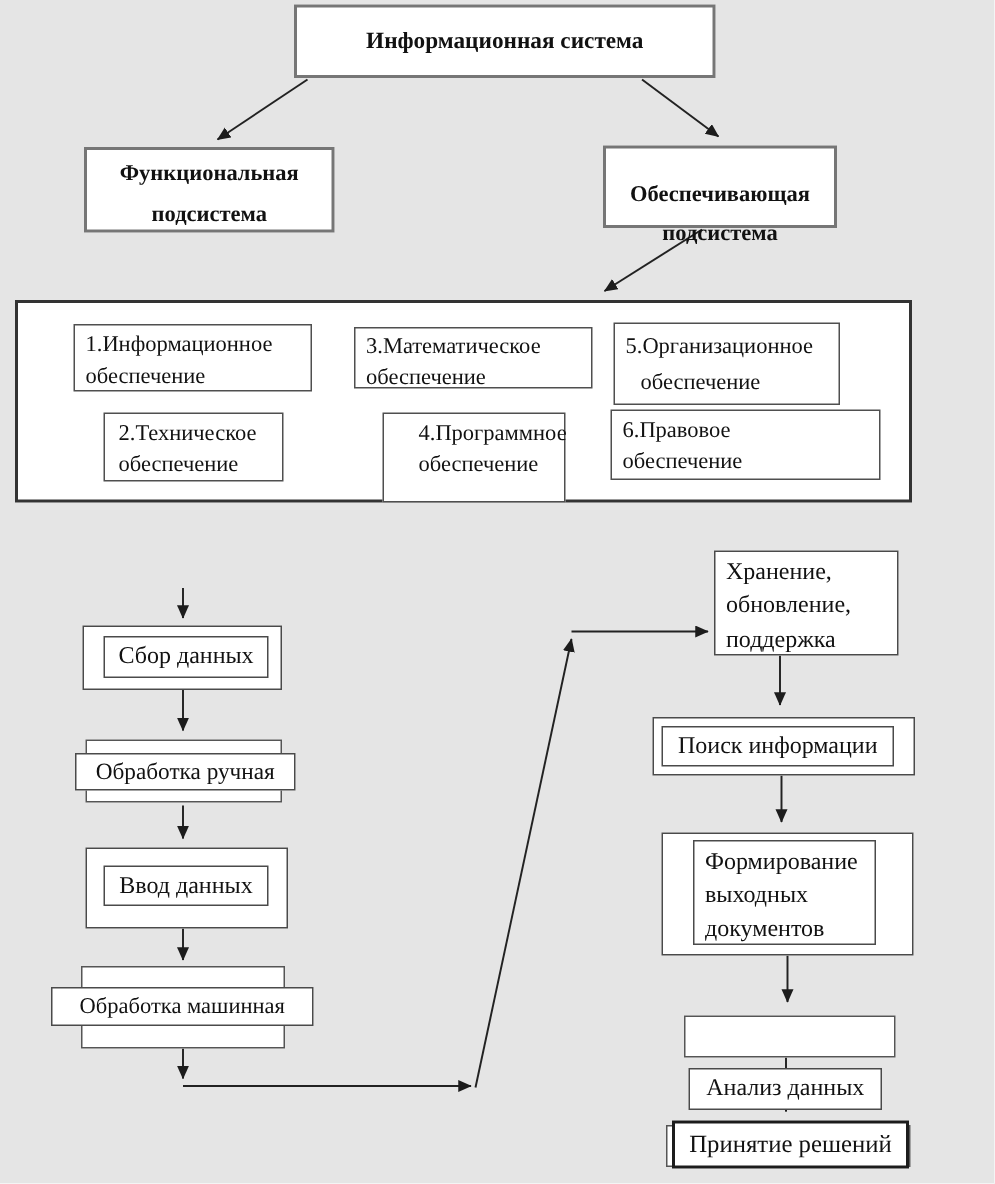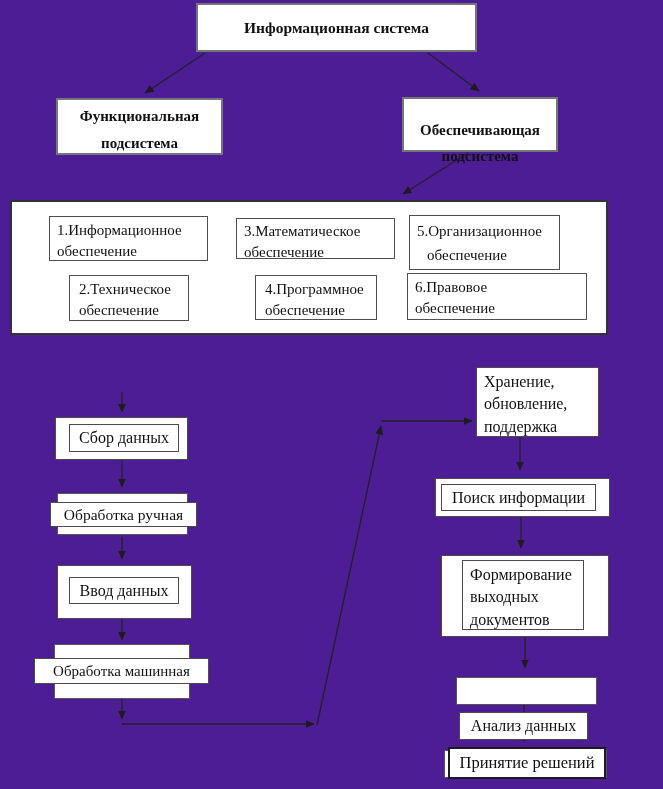--- a/index.html
+++ b/index.html
@@ -1,17 +1,17 @@
 <!DOCTYPE html>
 <html><head>
 <meta charset="utf-8">
 <style>
   html,body{margin:0;padding:0;background:#fff;}
   .canvas{
-    position:relative;width:663px;height:789px;background:#4c1d95;
+    position:relative;width:663px;height:789px;background:#e5e5e5;
     font-family:"Liberation Serif","DejaVu Serif",serif;color:#111;
     overflow:hidden;
   }
   .canvas svg.connectors{position:absolute;left:0;top:0;width:663px;height:789px;}
   .box{position:absolute;background:#fff;box-sizing:border-box;border:1.5px solid #4a4a4a;}
   .titlebox{border:2px solid #767676;font-weight:bold;font-size:15.5px;
     display:flex;align-items:center;justify-content:center;text-align:center;}
   .subbox{border:2px solid #767676;font-weight:bold;font-size:15px;text-align:center;}
   .subbox .l{line-height:27px;}
   .bigbox{border:2px solid #333;}
@@ -80,21 +80,21 @@
   <div class="box supp" style="left:409px;top:215px;width:151px;height:55px;line-height:24px;">
     <div>5.Организационное</div>
     <div style="text-indent:10px;">обеспечение</div>
   </div>
 
   <div class="box supp" style="left:69px;top:275px;width:120px;height:46px;line-height:21px;padding-left:9px;">
     <div>2.Техническое</div>
     <div>обеспечение</div>
   </div>
 
-  <div class="box supp" style="left:255px;top:275px;width:122px;height:45px;line-height:21px;padding-left:9px;">
+  <div class="box supp" style="left:255px;top:275px;width:122px;height:60px;line-height:21px;padding-left:23px;">
     <div>4.Программное</div>
     <div>обеспечение</div>
   </div>
 
   <div class="box supp" style="left:407px;top:273px;width:180px;height:47px;line-height:21px;">
     <div>6.Правовое</div>
     <div>обеспечение</div>
   </div>
 
 

